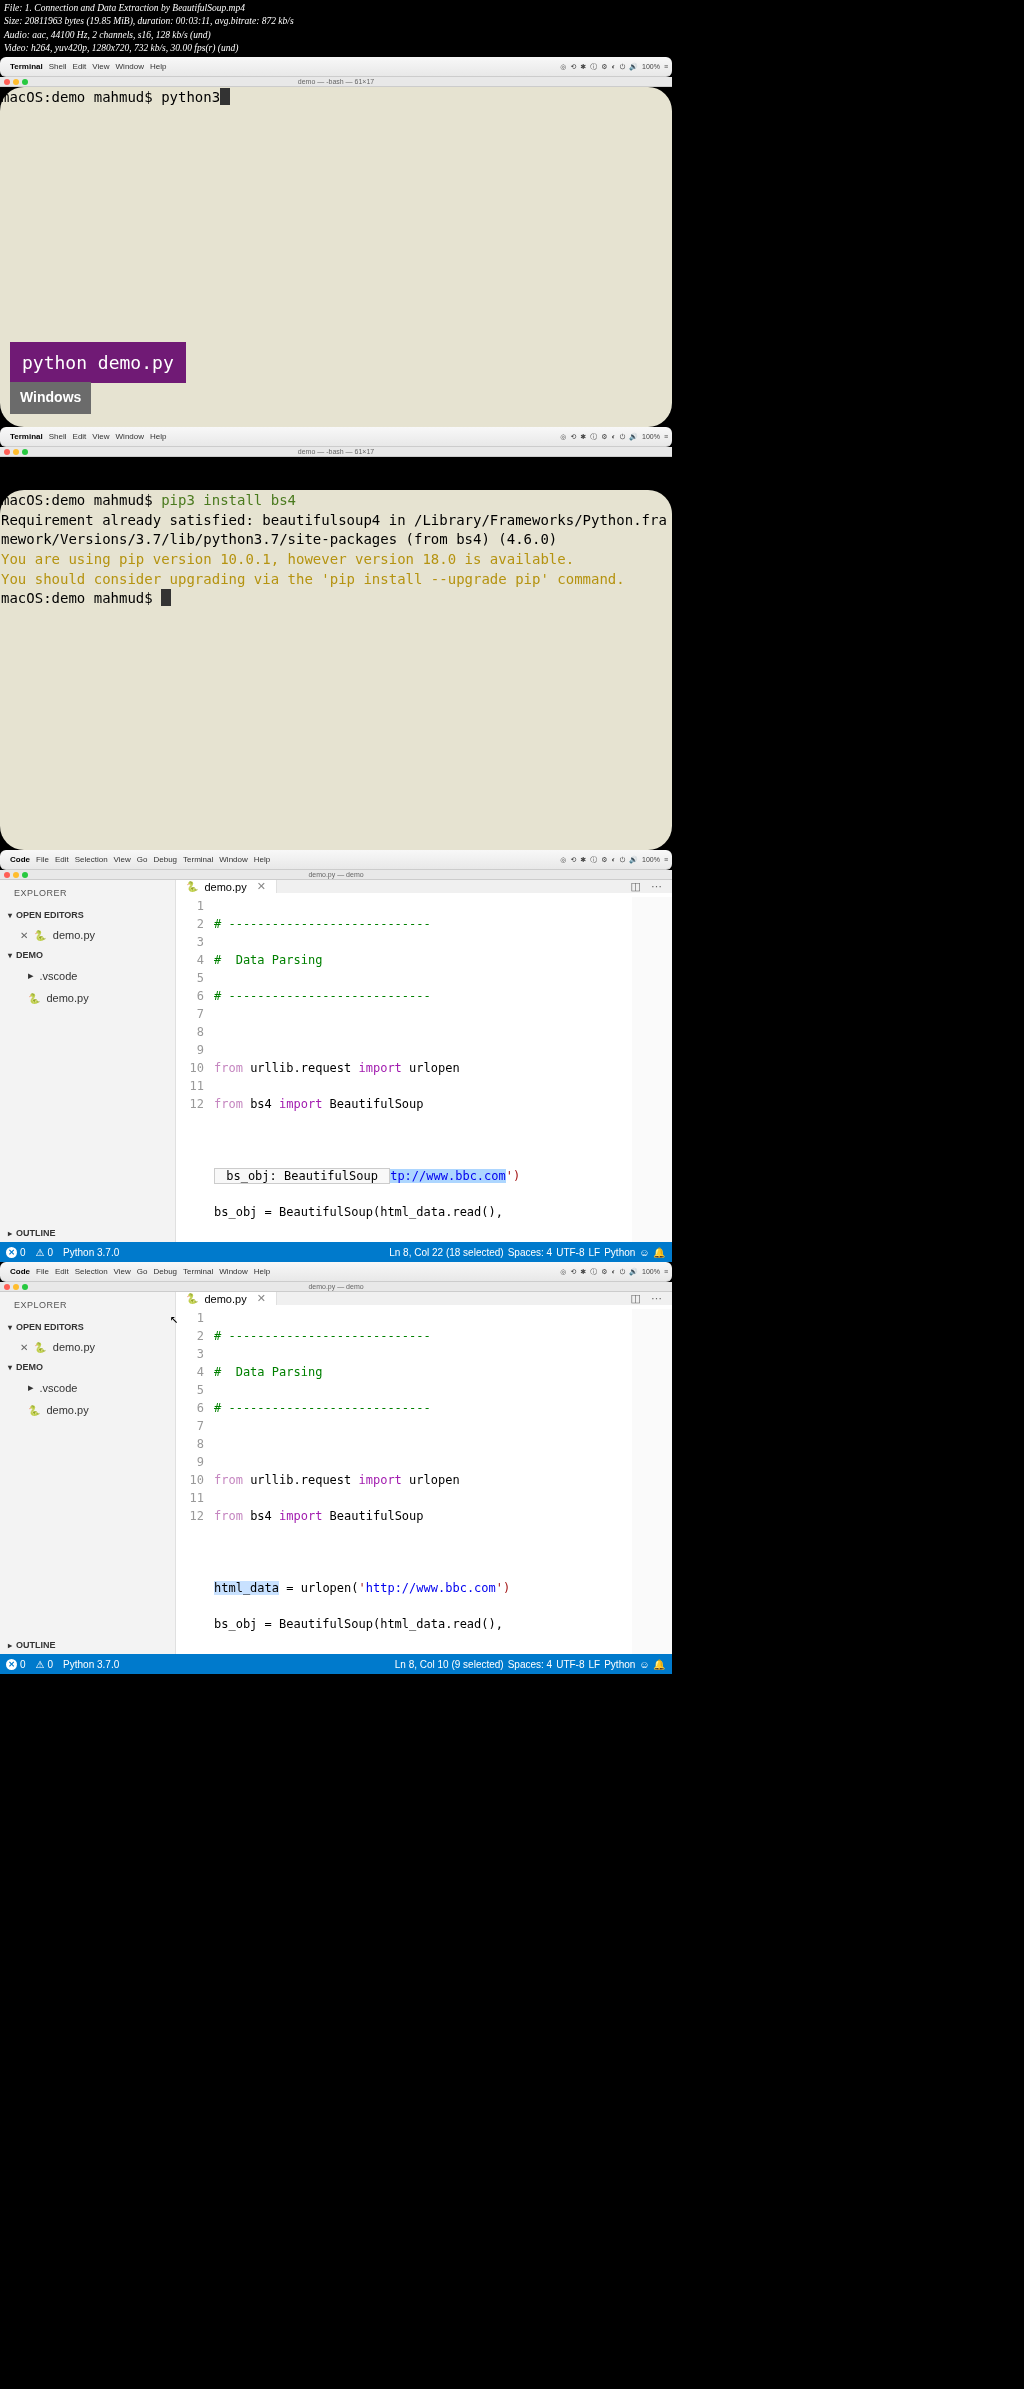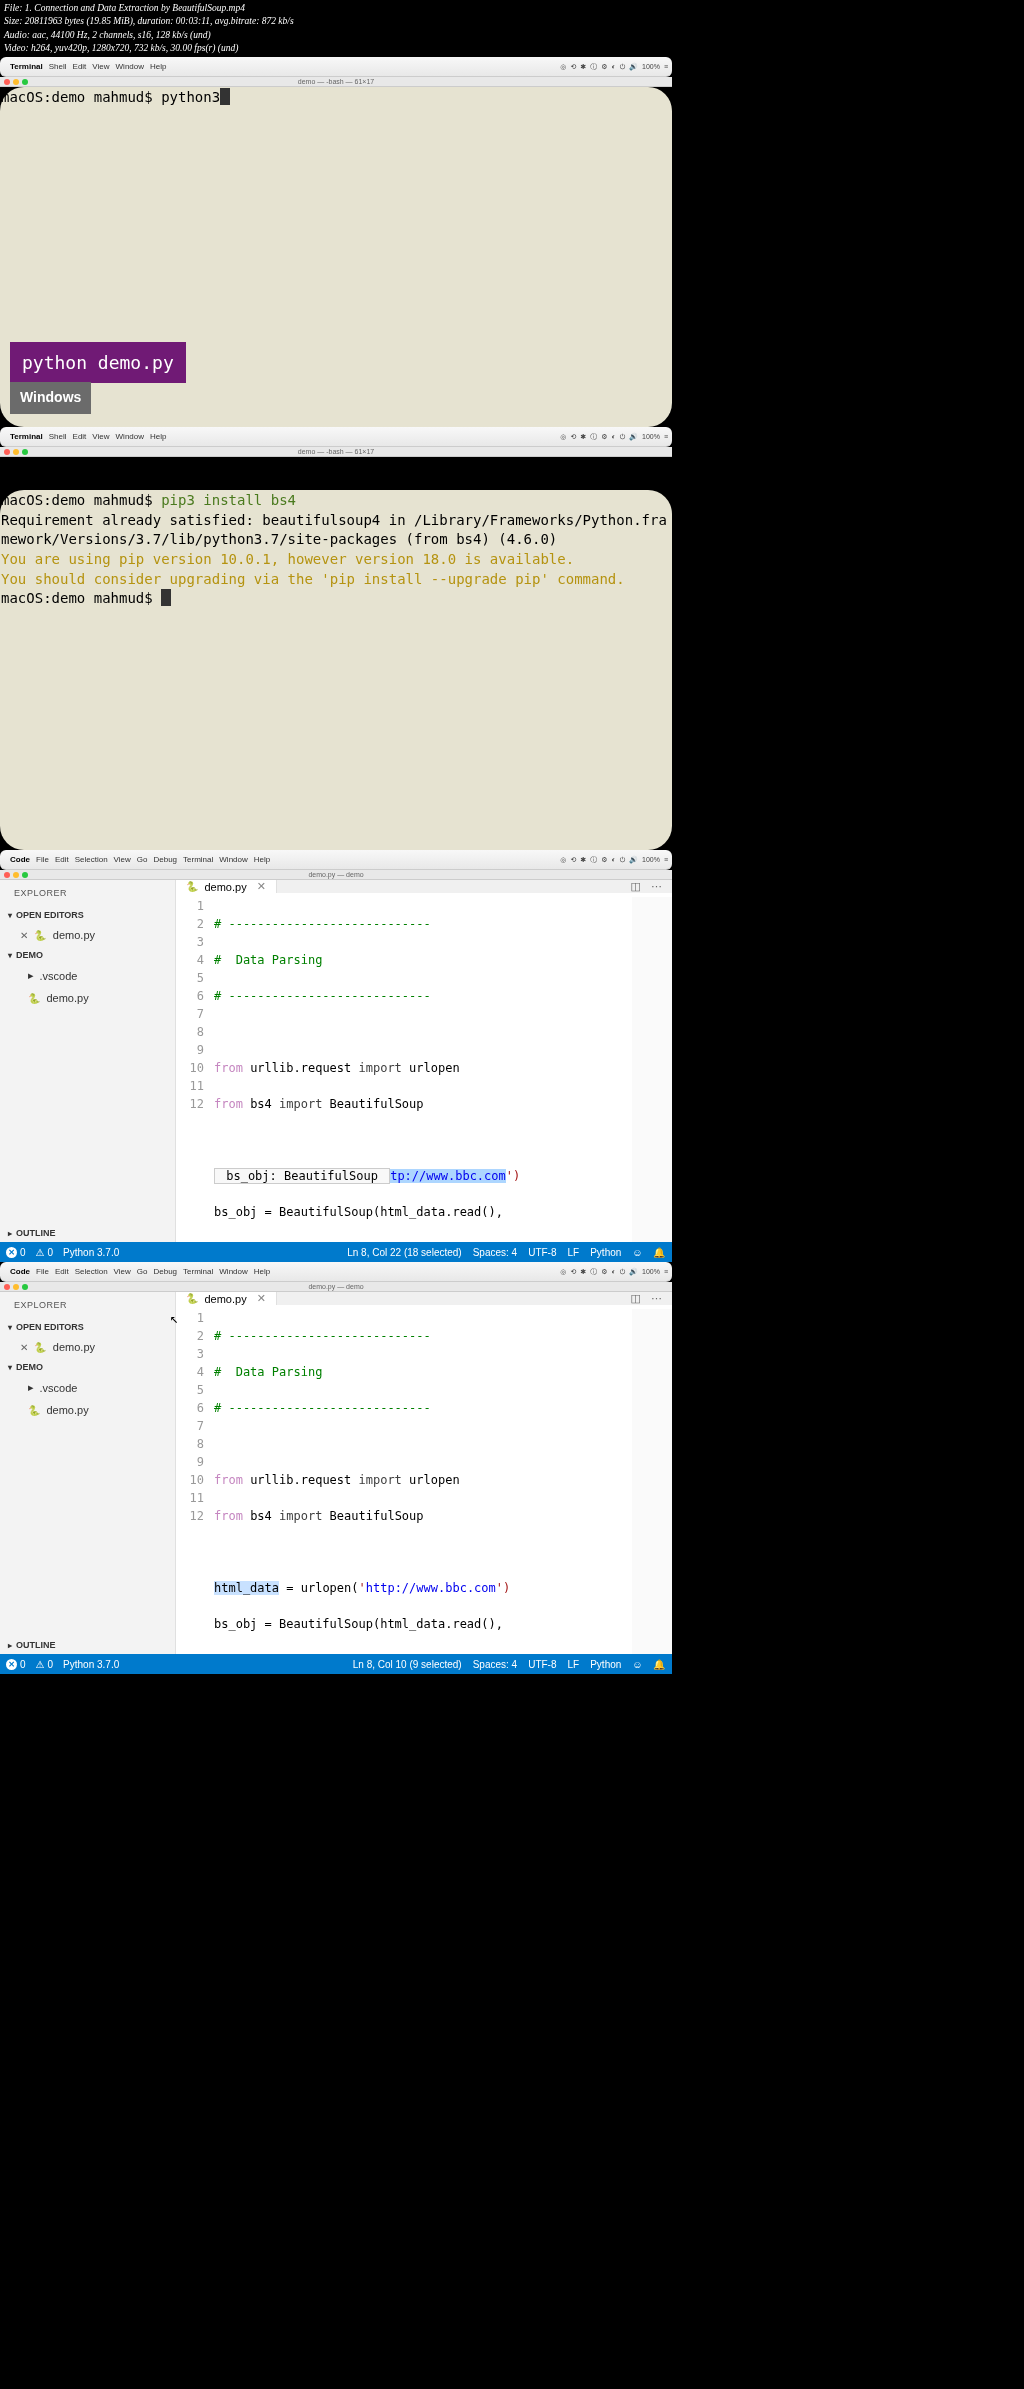--- a/index.html
+++ b/index.html
@@ -47,32 +47,32 @@
 .tab-bar { display: flex; background: #f0f0f0; height: 28px; align-items: stretch; }
 .tab { display: flex; align-items: center; padding: 0 10px; background: #fff; border-right: 1px solid #e0e0e0; gap: 6px; font-size: 11px; }
 .tab .py-icon { color: #3572A5; font-size: 10px; }
 .tab .close-x { color: #888; font-size: 11px; margin-left: 4px; }
 .tab-bar .tab-actions { margin-left: auto; display: flex; align-items: center; gap: 10px; padding: 0 10px; color: #666; }
 
 .code-area { flex: 1; display: flex; font-family: Menlo, Monaco, monospace; font-size: 12px; line-height: 18px; padding-top: 4px; position: relative; }
 .gutter { width: 38px; text-align: right; color: #999; padding-right: 10px; }
 .code-lines { flex: 1; white-space: pre; }
 .code-lines .comment { color: #008000; }
-.code-lines .kw-import { color: #404040; }
+.code-lines .kw-import { color: #a21caf; }
 .code-lines .kw-from { color: #c586c0; }
 .code-lines .string { color: #a31515; }
 .code-lines .url { color: #0000ee; }
 .code-lines .hint-box { background: #f8f8f8; border: 1px solid #ccc; padding: 0 4px; }
 .code-lines .sel { background: #add6ff; }
 .code-lines .sel2 { background: #c8e1ff; }
 .minimap { width: 40px; background: #fafafa; }
 
 .statusbar { background: #007acc; color: #fff; height: 20px; display: flex; align-items: center; font-size: 10px; padding: 0 6px; }
 .statusbar .sb-item { margin-right: 10px; display: flex; align-items: center; gap: 3px; }
-.statusbar .sb-right { margin-left: auto; display: flex; gap: 11px; align-items: center; }
+.statusbar .sb-right { margin-left: auto; display: flex; gap: 4px; align-items: center; }
 .statusbar .icon-circle { display: inline-block; width: 11px; height: 11px; border-radius: 50%; background: #fff; color: #007acc; font-size: 8px; text-align: center; line-height: 11px; font-weight: bold; }
 .statusbar .icon-tri { display: inline-block; }
 
 .timestamp { position: absolute; bottom: 1px; right: 2px; color: #ddd; font-size: 7px; font-family: monospace; text-shadow: 1px 1px 0 #000; }
 </style>
 </head>
 <body>
 
 <div class="header-info">
   <div>File: 1. Connection and Data Extraction by BeautifulSoup.mp4</div>

